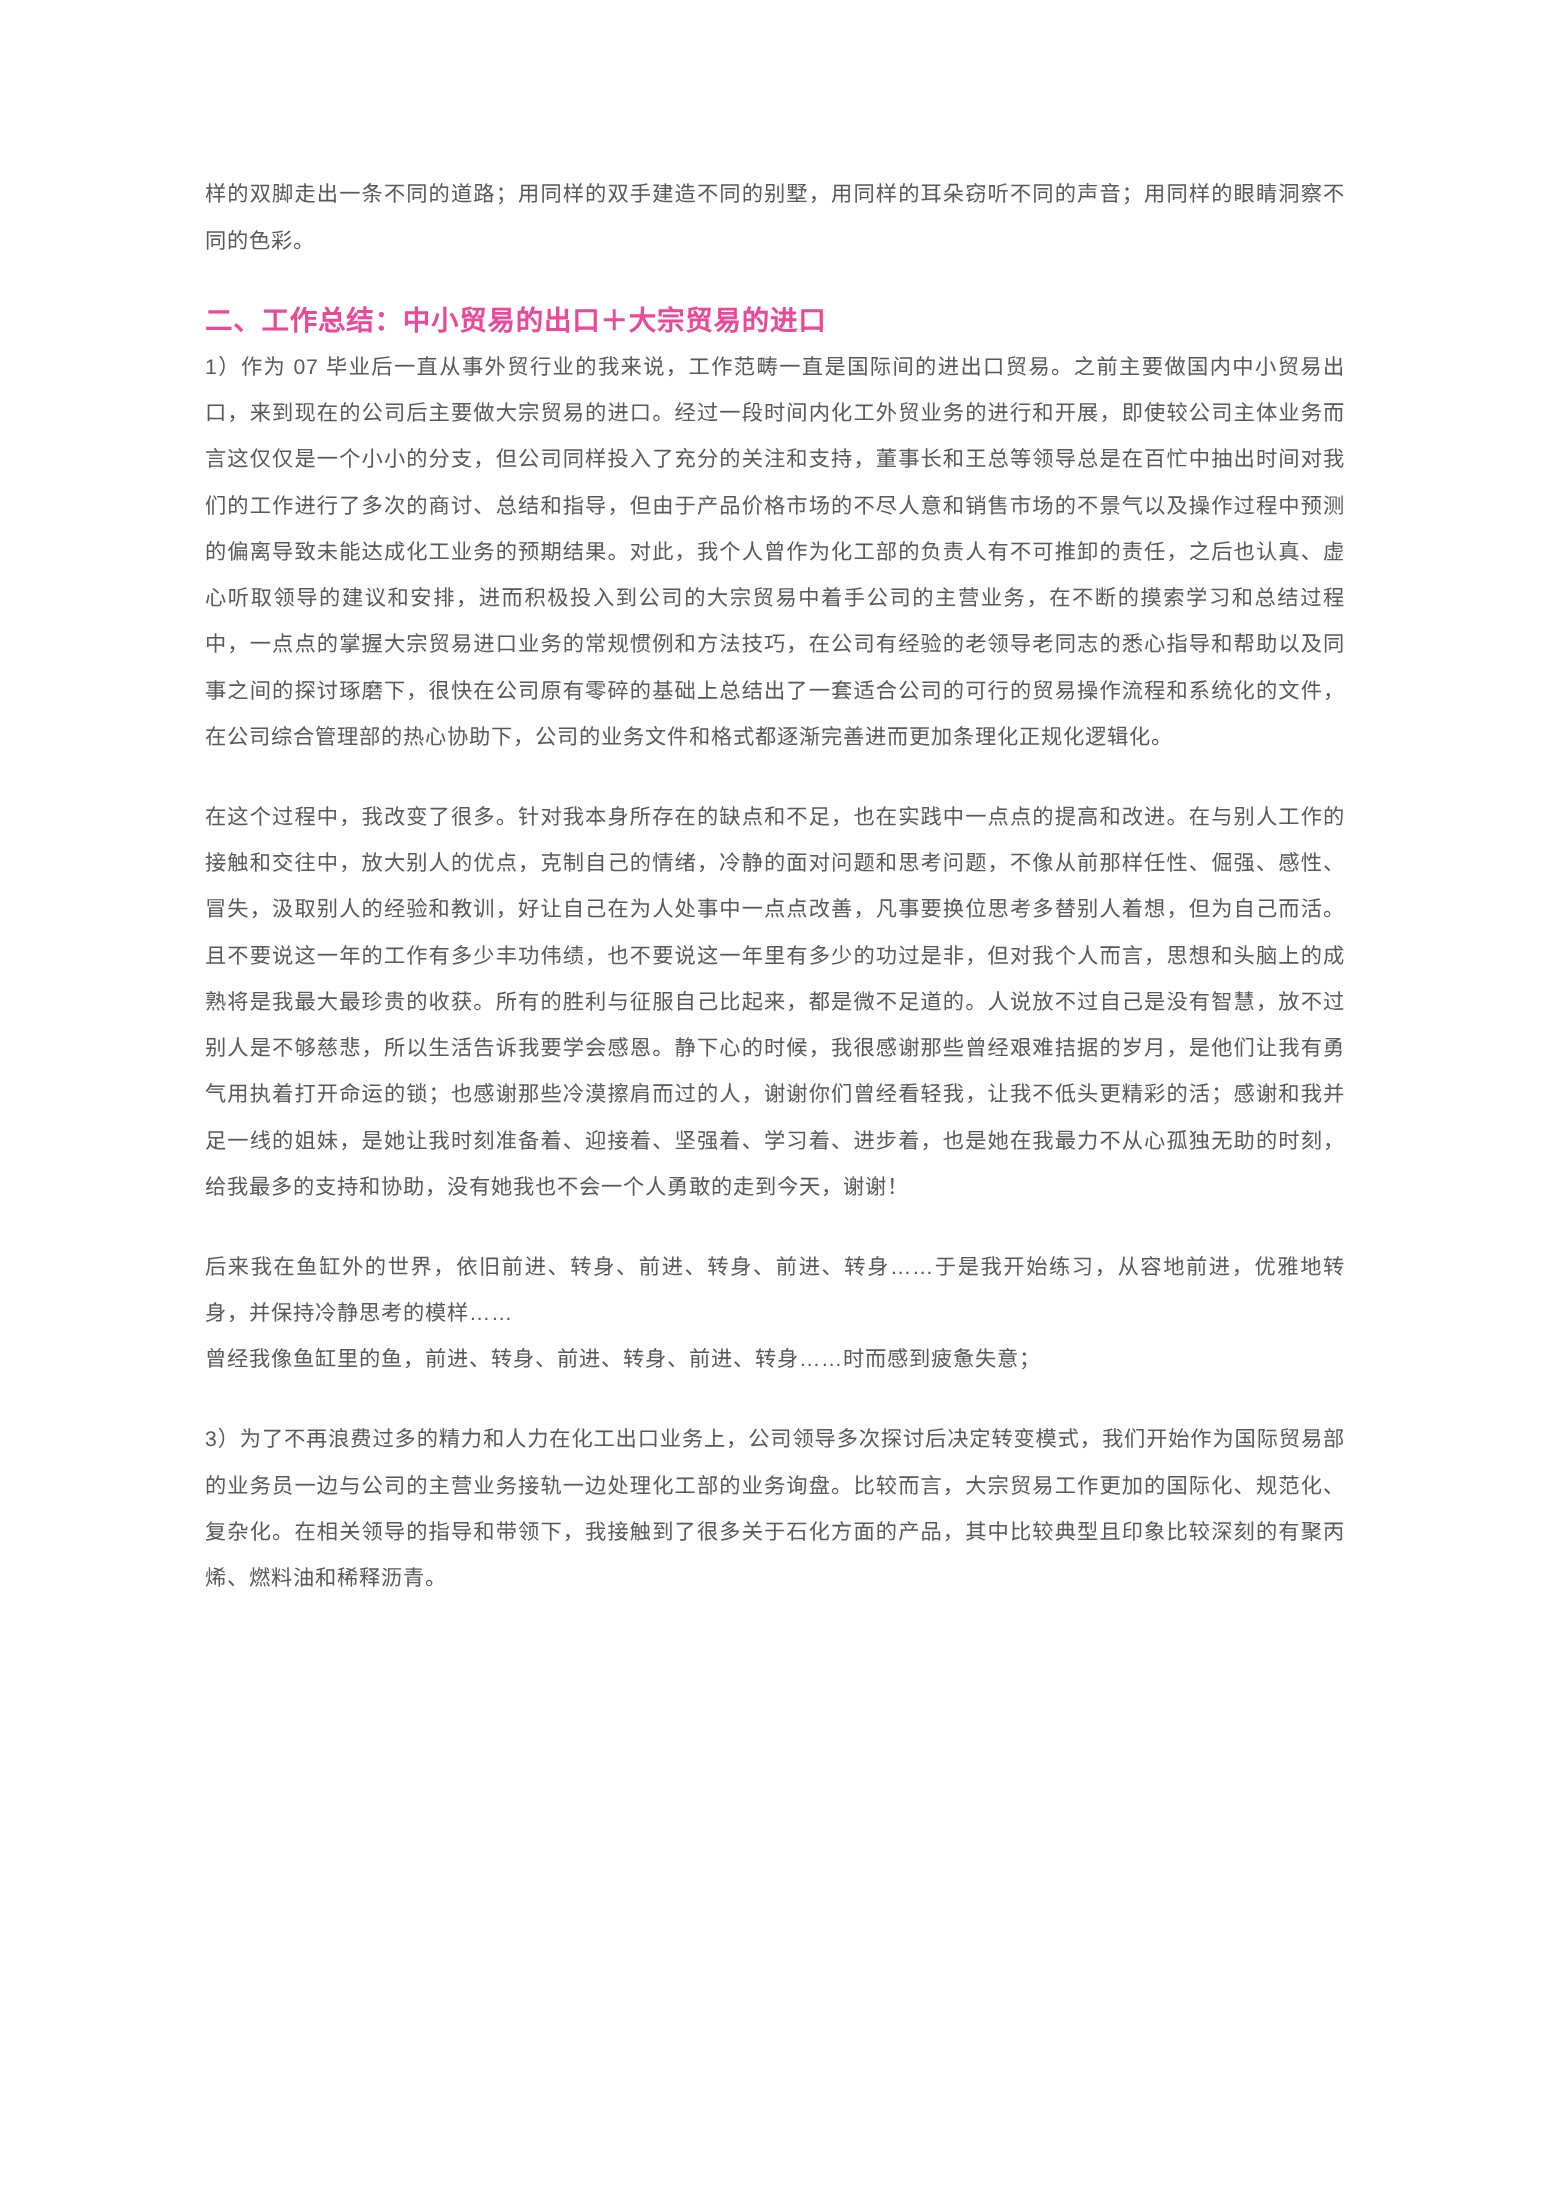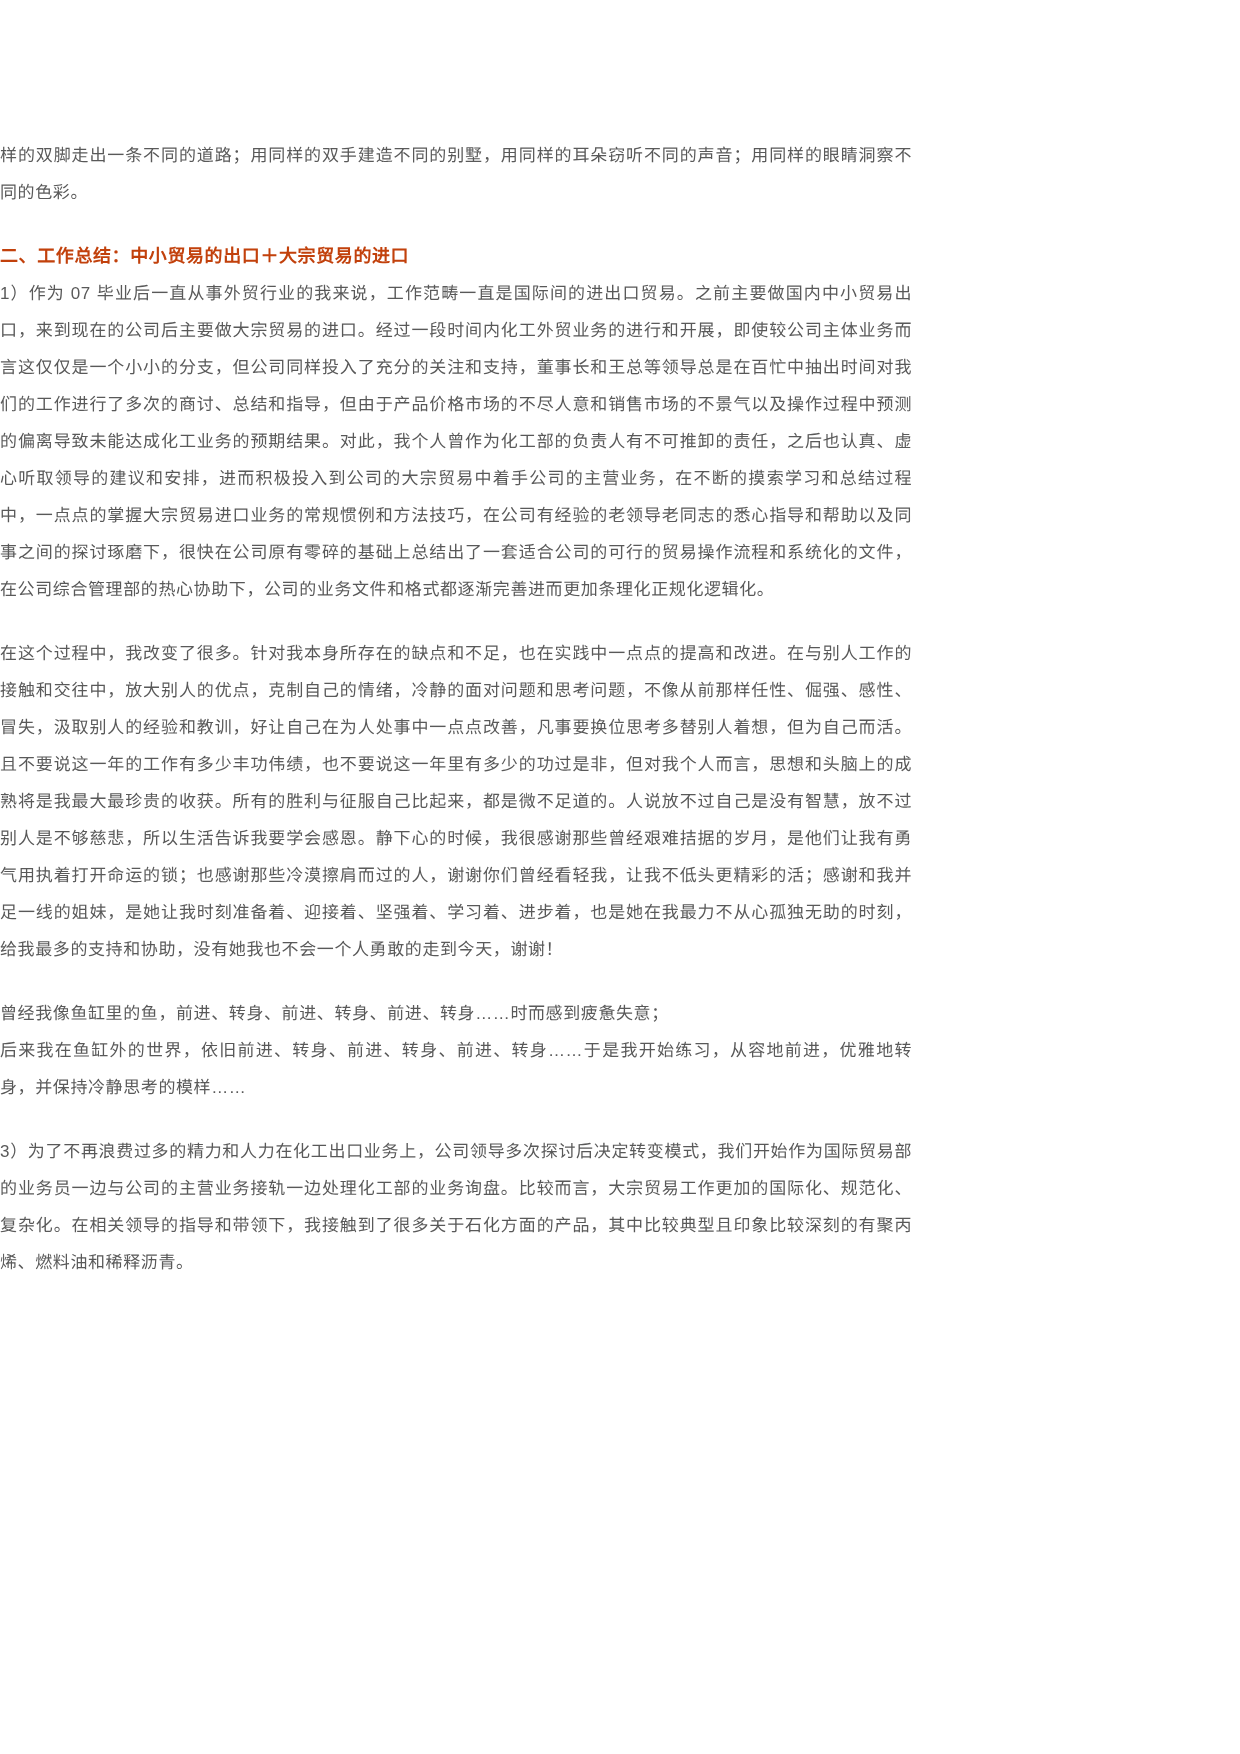--- a/index.html
+++ b/index.html
@@ -9,40 +9,41 @@
   }
   .page {
     position: relative;
     width: 1240px;
     height: 1754px;
     background: #ffffff;
     overflow: hidden;
     font-family: "Liberation Sans", sans-serif;
   }
   .content {
+    margin-left: 164px;
     width: 912px;
     padding-top: 137px;
   }
   .content p {
     margin: 0 0 27px 0;
     font-size: 17px;
     line-height: 37px;
     letter-spacing: 0.6px;
     color: #595959;
     text-align: justify;
     text-justify: inter-ideograph;
     word-break: break-all;
   }
   .content h2 {
     margin: 0;
-    font-size: 18px;
+    font-size: 22px;
     line-height: 37px;
     letter-spacing: 0.6px;
     font-weight: 700;
-    color: #c2410c;
+    color: #ec4899;
     text-align: left;
   }
   .poem-line {
     display: block;
   }
 </style>
 </head>
 <body>
 
 <div class="page">
@@ -51,21 +52,21 @@
     <p>样的双脚走出一条不同的道路；用同样的双手建造不同的别墅，用同样的耳朵窃听不同的声音；用同样的眼睛洞察不同的色彩。</p>
 
     <h2>二、工作总结：中小贸易的出口＋大宗贸易的进口</h2>
 
     <p>1）作为 07 毕业后一直从事外贸行业的我来说，工作范畴一直是国际间的进出口贸易。之前主要做国内中小贸易出口，来到现在的公司后主要做大宗贸易的进口。经过一段时间内化工外贸业务的进行和开展，即使较公司主体业务而言这仅仅是一个小小的分支，但公司同样投入了充分的关注和支持，董事长和王总等领导总是在百忙中抽出时间对我们的工作进行了多次的商讨、总结和指导，但由于产品价格市场的不尽人意和销售市场的不景气以及操作过程中预测的偏离导致未能达成化工业务的预期结果。对此，我个人曾作为化工部的负责人有不可推卸的责任，之后也认真、虚心听取领导的建议和安排，进而积极投入到公司的大宗贸易中着手公司的主营业务，在不断的摸索学习和总结过程中，一点点的掌握大宗贸易进口业务的常规惯例和方法技巧，在公司有经验的老领导老同志的悉心指导和帮助以及同事之间的探讨琢磨下，很快在公司原有零碎的基础上总结出了一套适合公司的可行的贸易操作流程和系统化的文件，在公司综合管理部的热心协助下，公司的业务文件和格式都逐渐完善进而更加条理化正规化逻辑化。</p>
 
 
     <p>在这个过程中，我改变了很多。针对我本身所存在的缺点和不足，也在实践中一点点的提高和改进。在与别人工作的接触和交往中，放大别人的优点，克制自己的情绪，冷静的面对问题和思考问题，不像从前那样任性、倔强、感性、冒失，汲取别人的经验和教训，好让自己在为人处事中一点点改善，凡事要换位思考多替别人着想，但为自己而活。且不要说这一年的工作有多少丰功伟绩，也不要说这一年里有多少的功过是非，但对我个人而言，思想和头脑上的成熟将是我最大最珍贵的收获。所有的胜利与征服自己比起来，都是微不足道的。人说放不过自己是没有智慧，放不过别人是不够慈悲，所以生活告诉我要学会感恩。静下心的时候，我很感谢那些曾经艰难拮据的岁月，是他们让我有勇气用执着打开命运的锁；也感谢那些冷漠擦肩而过的人，谢谢你们曾经看轻我，让我不低头更精彩的活；感谢和我并足一线的姐妹，是她让我时刻准备着、迎接着、坚强着、学习着、进步着，也是她在我最力不从心孤独无助的时刻，给我最多的支持和协助，没有她我也不会一个人勇敢的走到今天，谢谢！</p>
 
     <p>
+      <span class="poem-line">后来我在鱼缸外的世界，依旧前进、转身、前进、转身、前进、转身……于是我开始练习，从容地前进，优雅地转身，并保持冷静思考的模样……</span>
       <span class="poem-line">曾经我像鱼缸里的鱼，前进、转身、前进、转身、前进、转身……时而感到疲惫失意；</span>
-      <span class="poem-line">后来我在鱼缸外的世界，依旧前进、转身、前进、转身、前进、转身……于是我开始练习，从容地前进，优雅地转身，并保持冷静思考的模样……</span>
     </p>
 
 
     <p>3）为了不再浪费过多的精力和人力在化工出口业务上，公司领导多次探讨后决定转变模式，我们开始作为国际贸易部的业务员一边与公司的主营业务接轨一边处理化工部的业务询盘。比较而言，大宗贸易工作更加的国际化、规范化、复杂化。在相关领导的指导和带领下，我接触到了很多关于石化方面的产品，其中比较典型且印象比较深刻的有聚丙烯、燃料油和稀释沥青。</p>
 
   </div>
 </div>
 
 </body></html>

